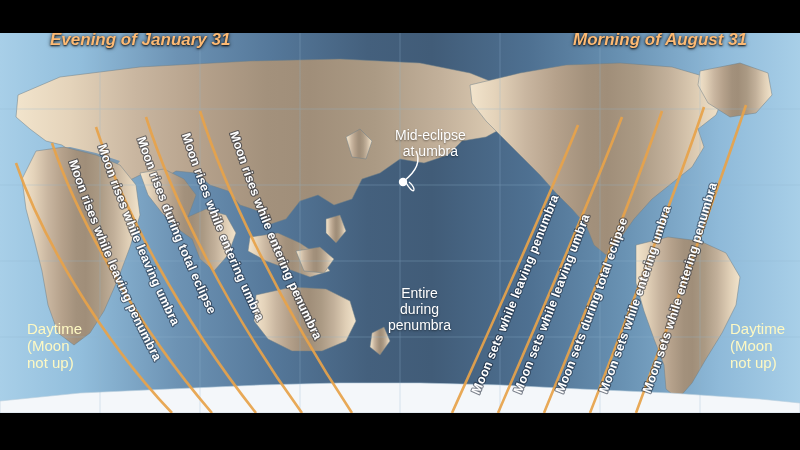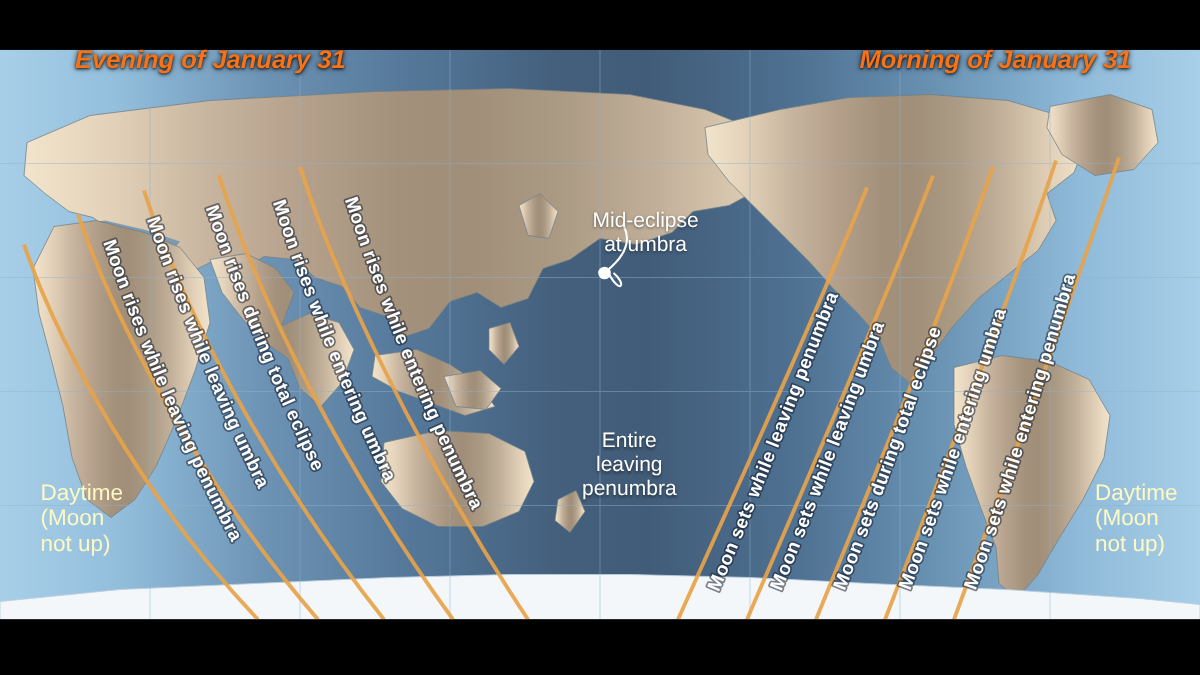--- a/index.html
+++ b/index.html
@@ -12,32 +12,32 @@
   .letterbox{position:absolute;left:0;width:800px;background:#000;z-index:60;}
   #bar-top{top:0;height:33px;}
   #bar-bottom{top:413px;height:37px;}
 
   
   #map{position:absolute;left:0;top:33px;width:800px;height:380px;overflow:hidden;}
   #mapsvg{display:block;width:800px;height:380px;}
 
   
   .ovl{position:absolute;z-index:40;pointer-events:none;}
-  .hdr{font-style:italic;font-weight:bold;font-size:17px;color:#f97316;
+  .hdr{font-style:italic;font-weight:bold;font-size:17px;color:#fdba74;
        text-shadow:0 1px 2px rgba(0,0,0,.85),0 0 4px rgba(0,0,0,.7);white-space:nowrap;}
   #hdr-left{left:50px;top:30px;}
   #hdr-right{left:573px;top:30px;}
 
   .daynote{font-size:15px;line-height:17px;color:#fef9c3;text-align:center;white-space:nowrap;}
   #day-left{left:27px;top:320px;text-align:left;}
   #day-right{left:730px;top:320px;text-align:left;}
 
   .centnote{font-size:14px;line-height:16px;color:#ffffff;text-align:center;white-space:nowrap;
             text-shadow:0 1px 2px rgba(0,0,0,.5);}
-  #zenith{left:395px;top:138px;}
+  #zenith{left:395px;top:127px;}
   #entire{left:388px;top:249px;margin-top:36px;}
 
   
   .bandlabel{font-family:"Liberation Sans","DejaVu Sans",sans-serif;
              font-size:12.5px;font-weight:bold;fill:#ffffff;
              paint-order:stroke;stroke:rgba(20,30,45,.55);stroke-width:2.2px;
              stroke-linejoin:round;letter-spacing:.2px;}
 </style>
 </head>
 <body>
@@ -211,30 +211,30 @@
         <g>
           <path d="M 409,149 C 418,156 414,165 405,148" fill="none" stroke="#ffffff" stroke-width="1.4"></path>
           <path d="M 416,118 C 422,130 414,140 404,148" fill="none" stroke="#ffffff" stroke-width="1.4"></path>
           <circle cx="403" cy="149" r="4.2" fill="#ffffff"></circle>
         </g>
       </g>
     </svg>
   </div>
 
   <div class="ovl hdr" id="hdr-left">Evening of January 31</div>
-  <div class="ovl hdr" id="hdr-right">Morning of January 31</div>
+  <div class="ovl hdr" id="hdr-right">Morning of August 31</div>
 
   <div class="ovl centnote" id="zenith">
     <div>Mid-eclipse</div>
     <div>at umbra</div>
   </div>
 
   <div class="ovl centnote" id="entire">
     <div>Entire</div>
-    <div>leaving</div>
+    <div>during</div>
     <div>penumbra</div>
   </div>
 
   <div class="ovl daynote" id="day-left">
     <div>Daytime</div>
     <div>(Moon</div>
     <div>not up)</div>
   </div>
 
   <div class="ovl daynote" id="day-right">

